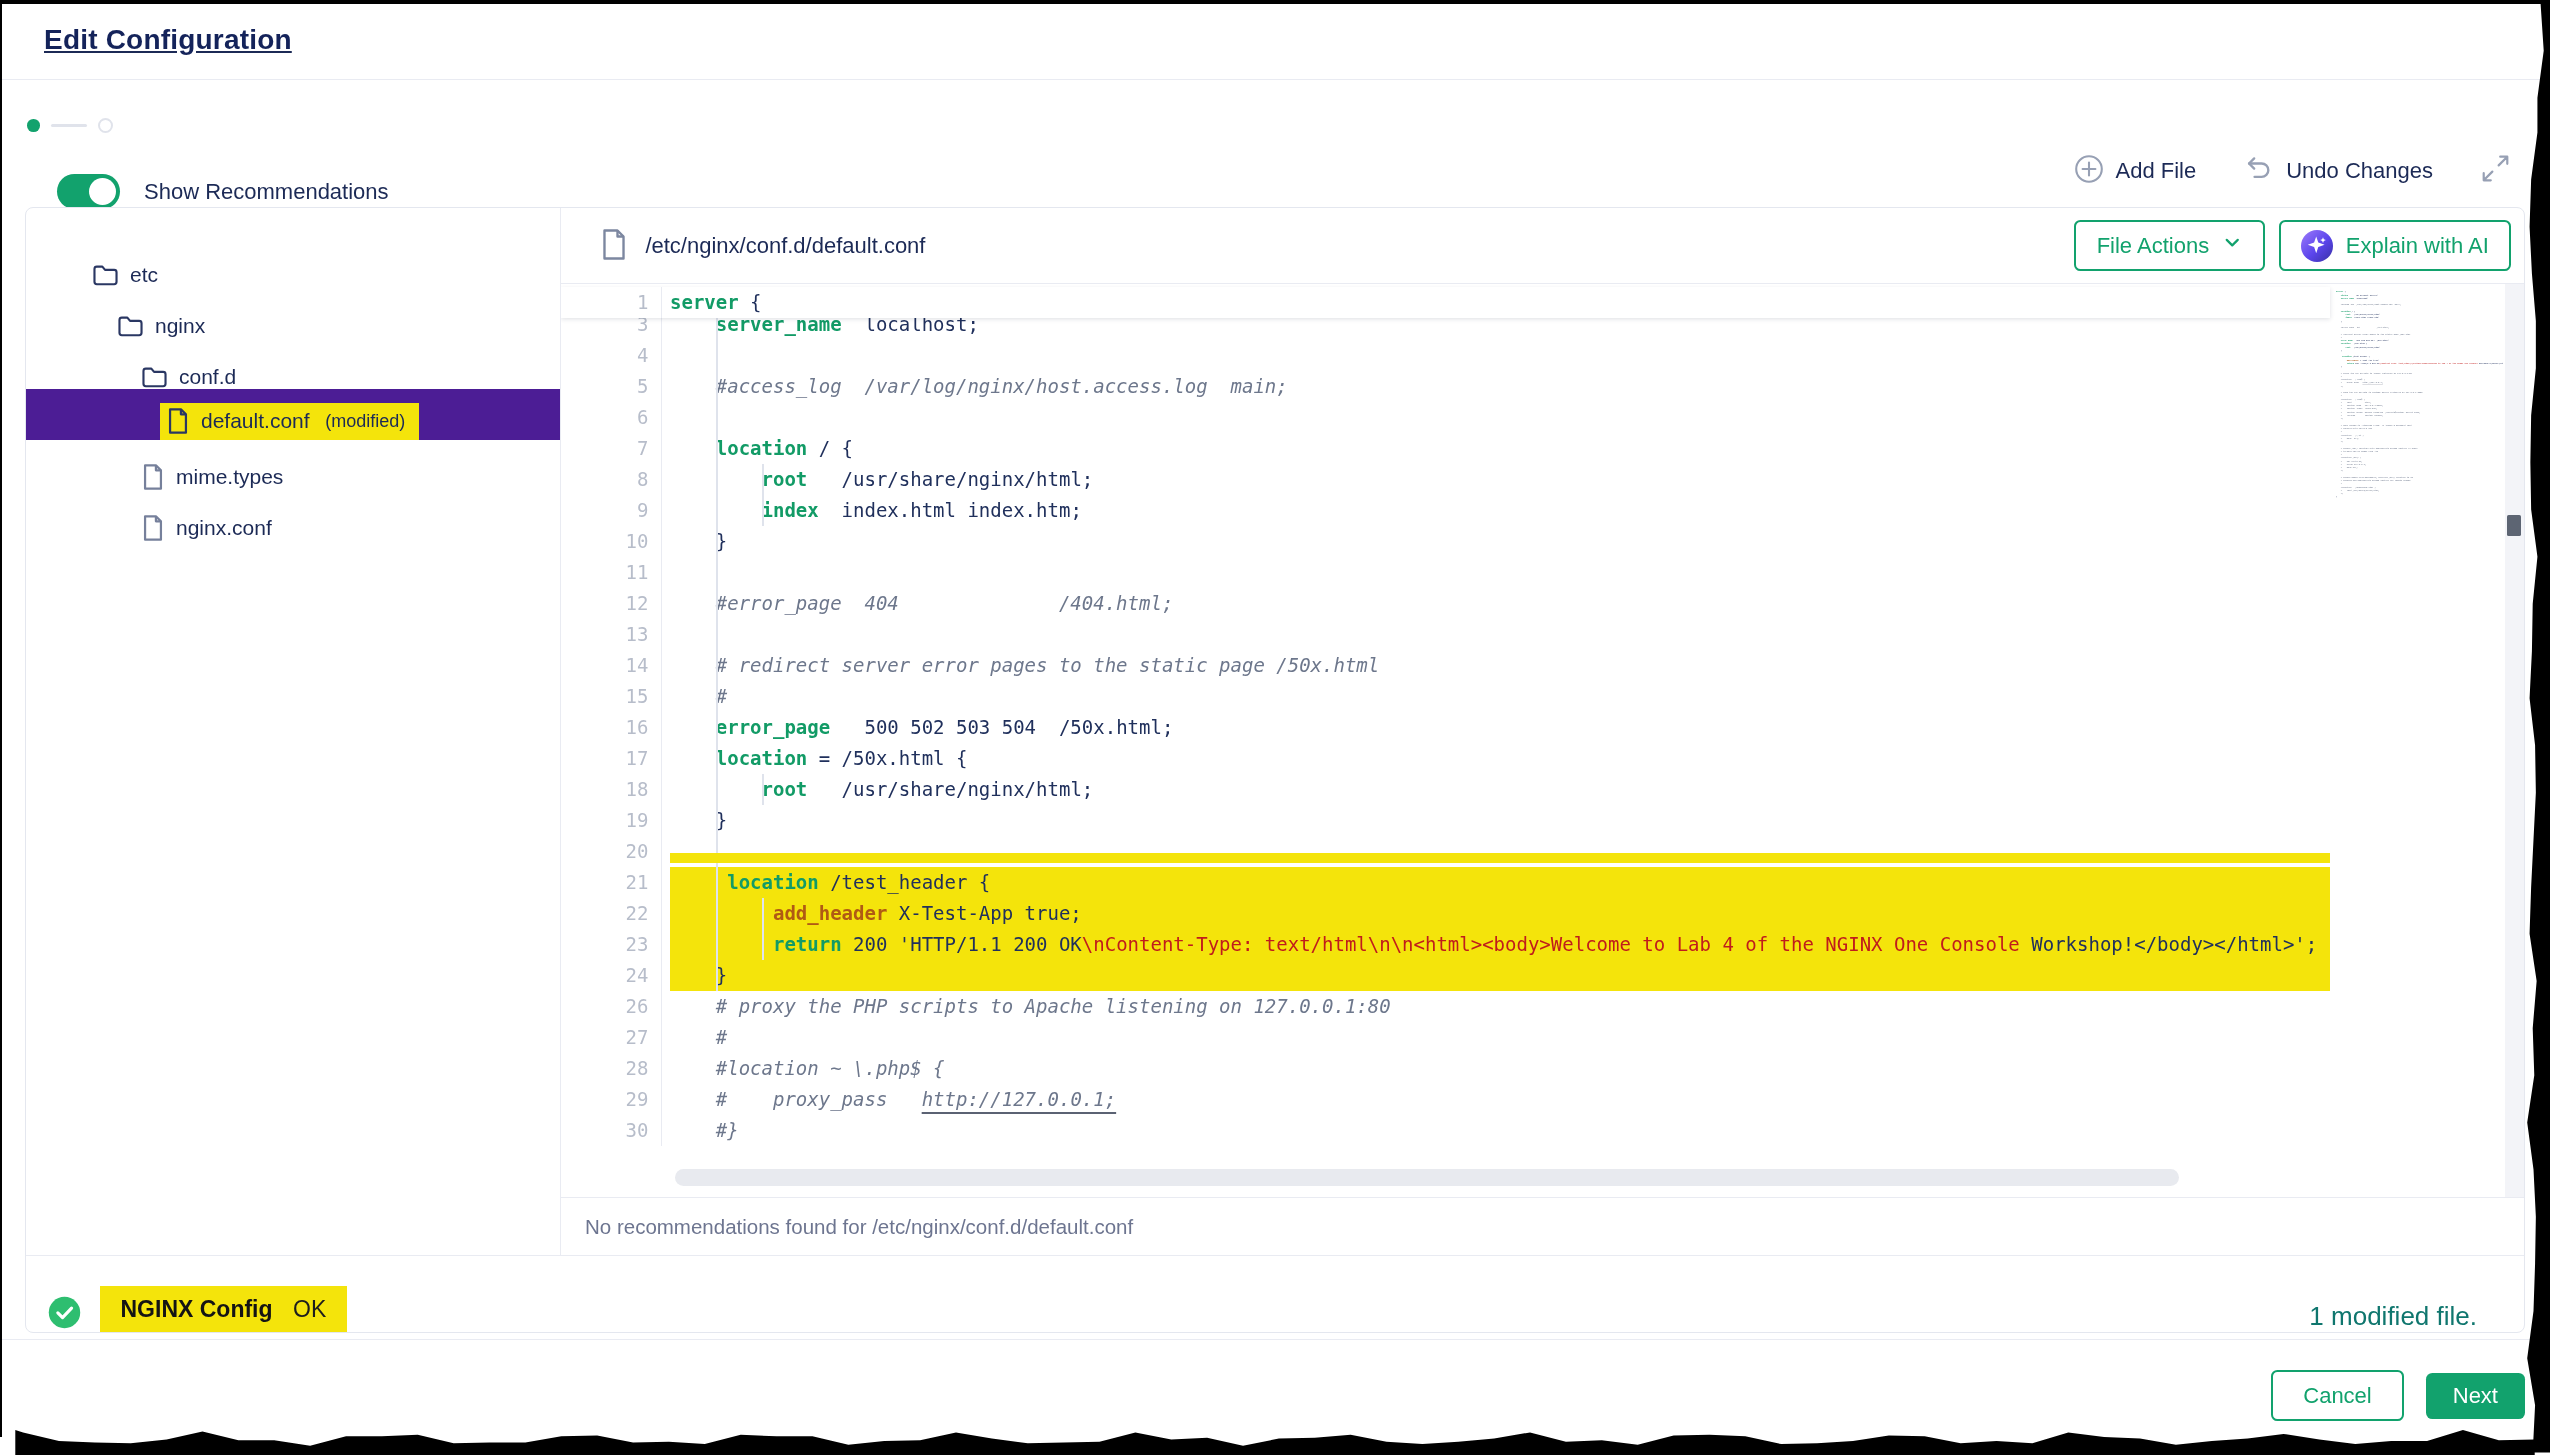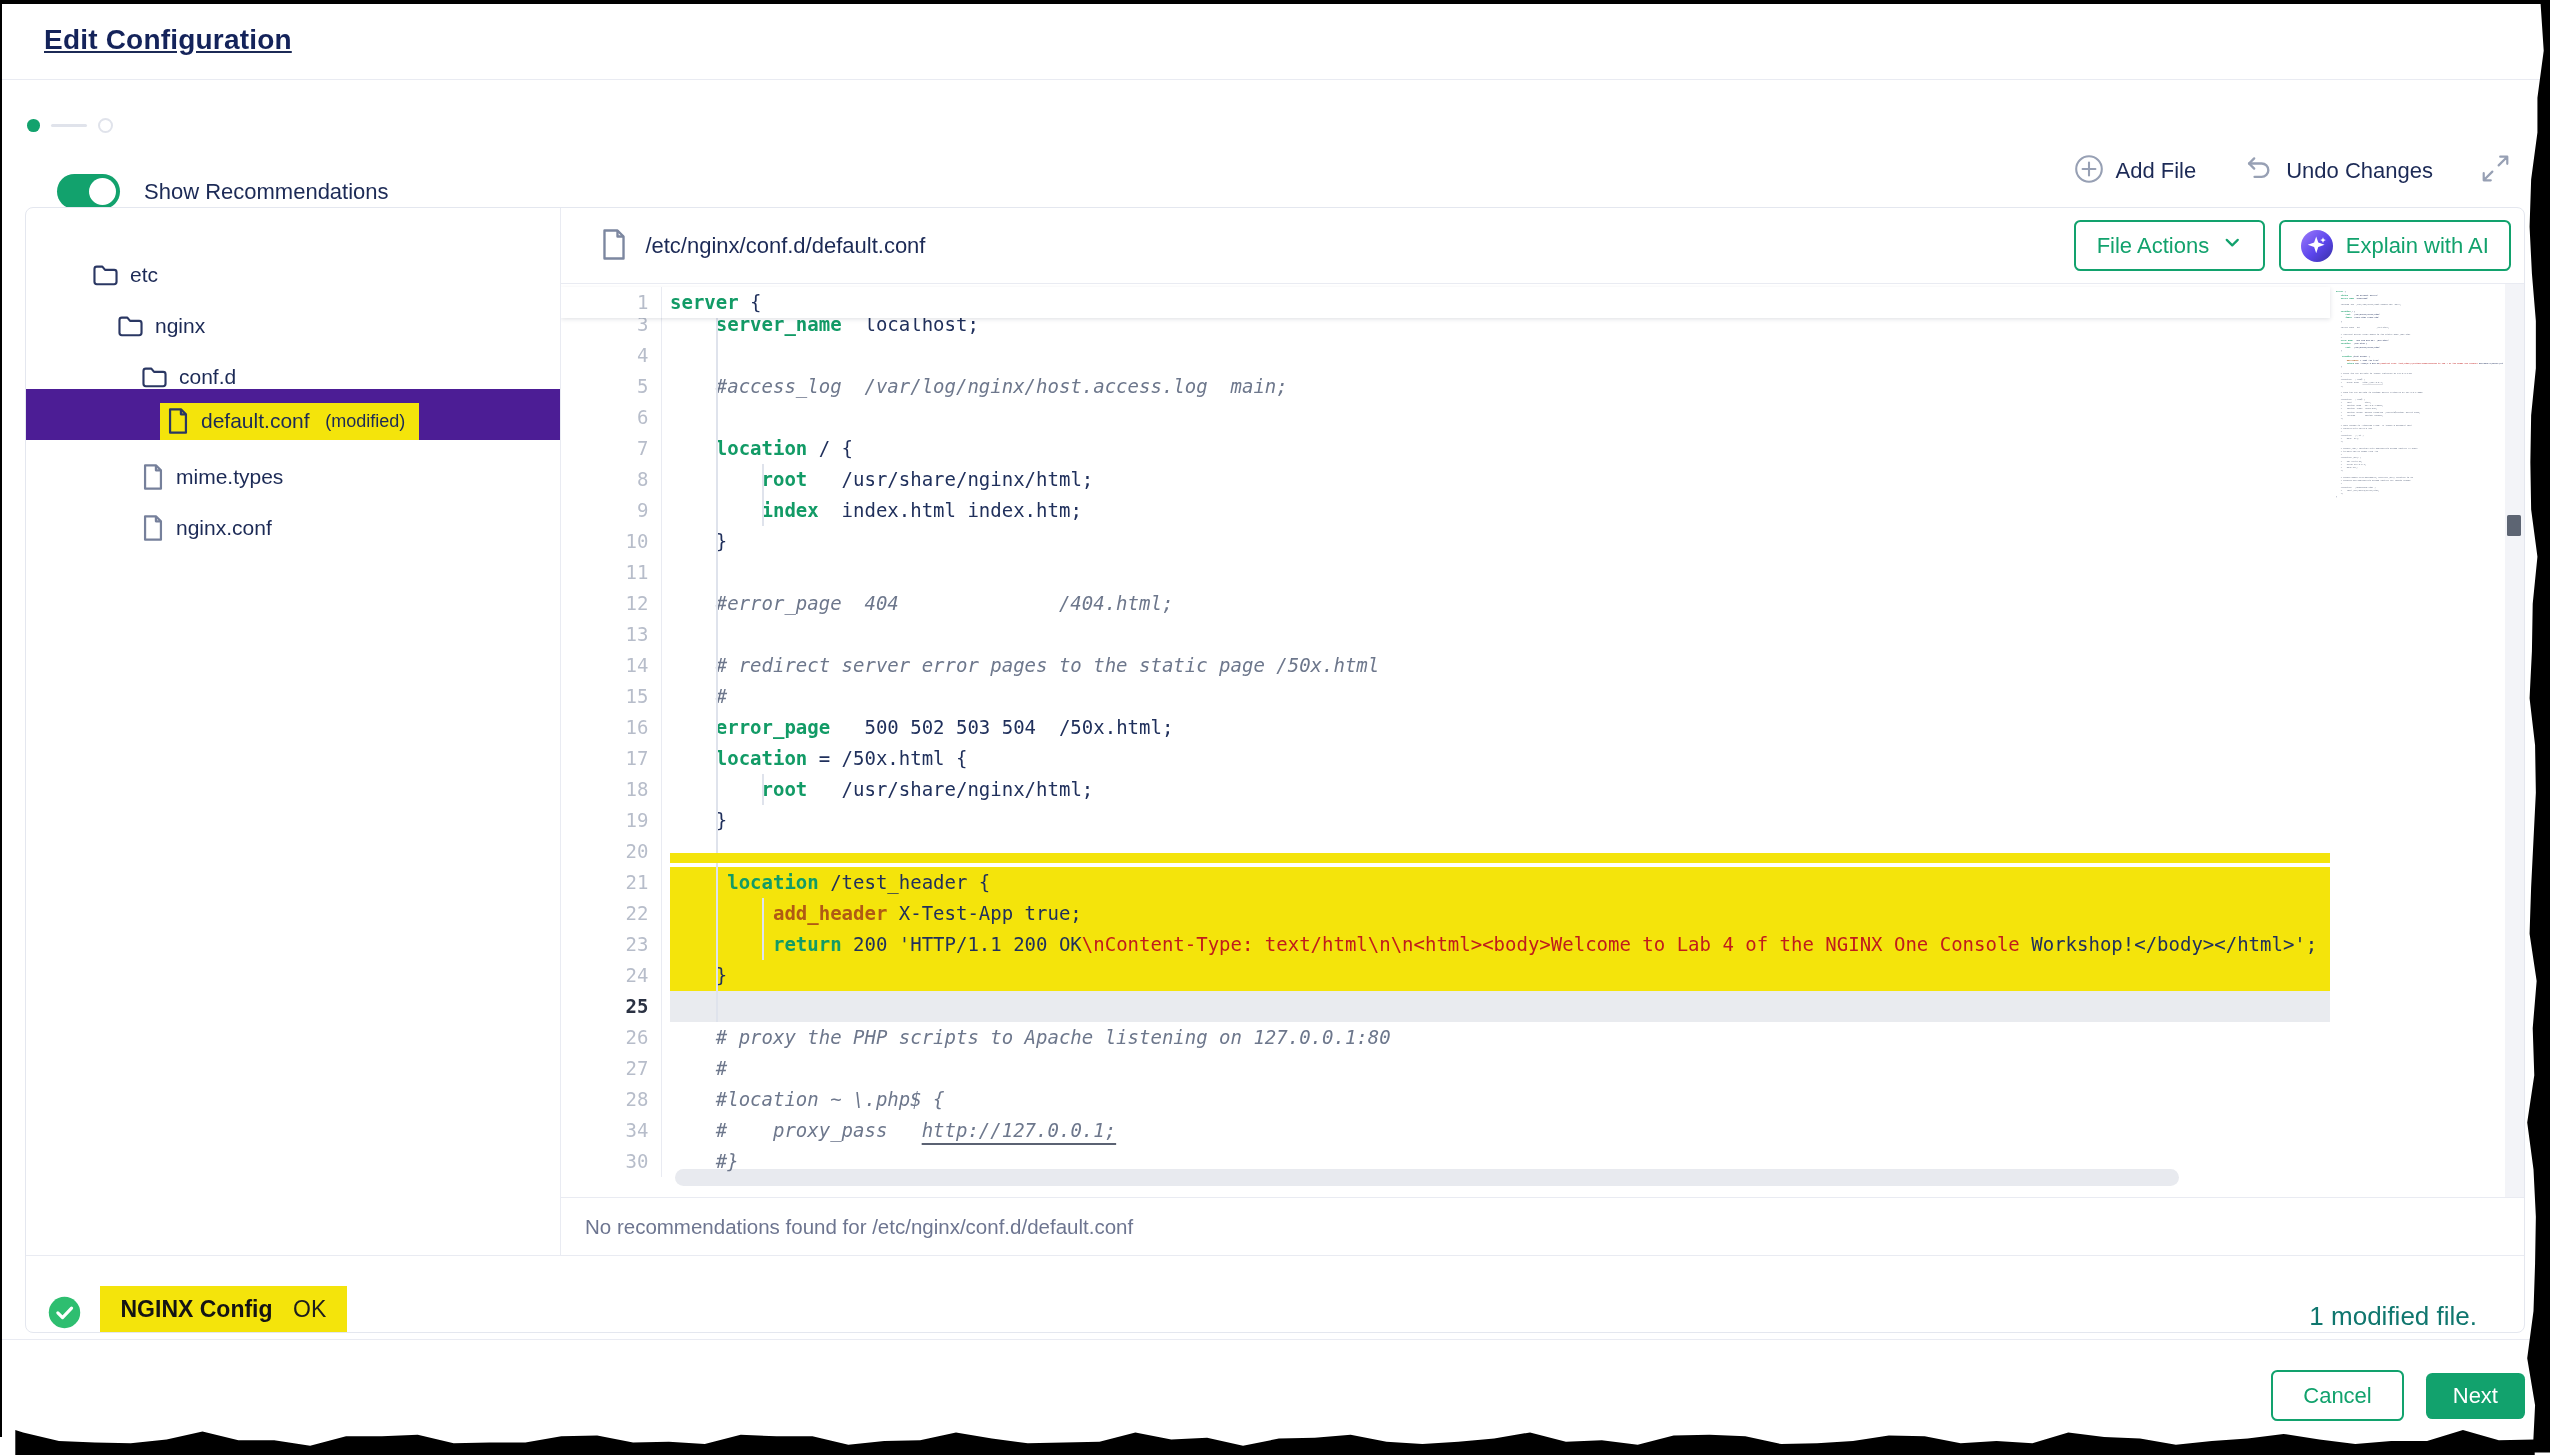--- a/index.html
+++ b/index.html
@@ -345,38 +345,34 @@
                 <div class="cd"><i class="ig ig1"></i><i class="ig ig2"></i><span class="t-d">         </span><span class="t-o">add_header</span><span class="t-d"> X-Test-App true;</span></div>
               </div>
               <div class="crow hl">
                 <div class="ln">23</div>
                 <div class="cd"><i class="ig ig1"></i><i class="ig ig2"></i><span class="t-d">         </span><span class="t-k">return</span><span class="t-d"> 200 'HTTP/1.1 200 OK</span><span class="t-r">\nContent-Type: text/html\n\n&lt;html&gt;&lt;body&gt;Welcome to Lab 4 of the NGINX One Console </span><span class="t-d">Workshop!&lt;/body&gt;&lt;/html&gt;';</span></div>
               </div>
               <div class="crow hl">
                 <div class="ln">24</div>
                 <div class="cd"><i class="ig ig1"></i><span class="t-d">    }</span></div>
               </div>
-              <div class="crow act">
-                <div class="ln">25</div>
-                <div class="cd"><i class="ig ig1"></i></div>
-              </div>
               <div class="crow">
                 <div class="ln">26</div>
                 <div class="cd"><span class="t-c">    # proxy the PHP scripts to Apache listening on 127.0.0.1:80</span></div>
               </div>
               <div class="crow">
                 <div class="ln">27</div>
                 <div class="cd"><span class="t-c">    #</span></div>
               </div>
               <div class="crow">
                 <div class="ln">28</div>
                 <div class="cd"><span class="t-c">    #location ~ \.php$ {</span></div>
               </div>
               <div class="crow">
-                <div class="ln">34</div>
+                <div class="ln">29</div>
                 <div class="cd"><span class="t-c">    #    proxy_pass   </span><span class="t-u">http://127.0.0.1;</span></div>
               </div>
               <div class="crow">
                 <div class="ln">30</div>
                 <div class="cd"><span class="t-c">    #}</span></div>
               </div>
               <div class="hlstrip" style="top: 544px;"></div>
             </div>
           <div class="hthumb"></div>
           <div class="minimap">

